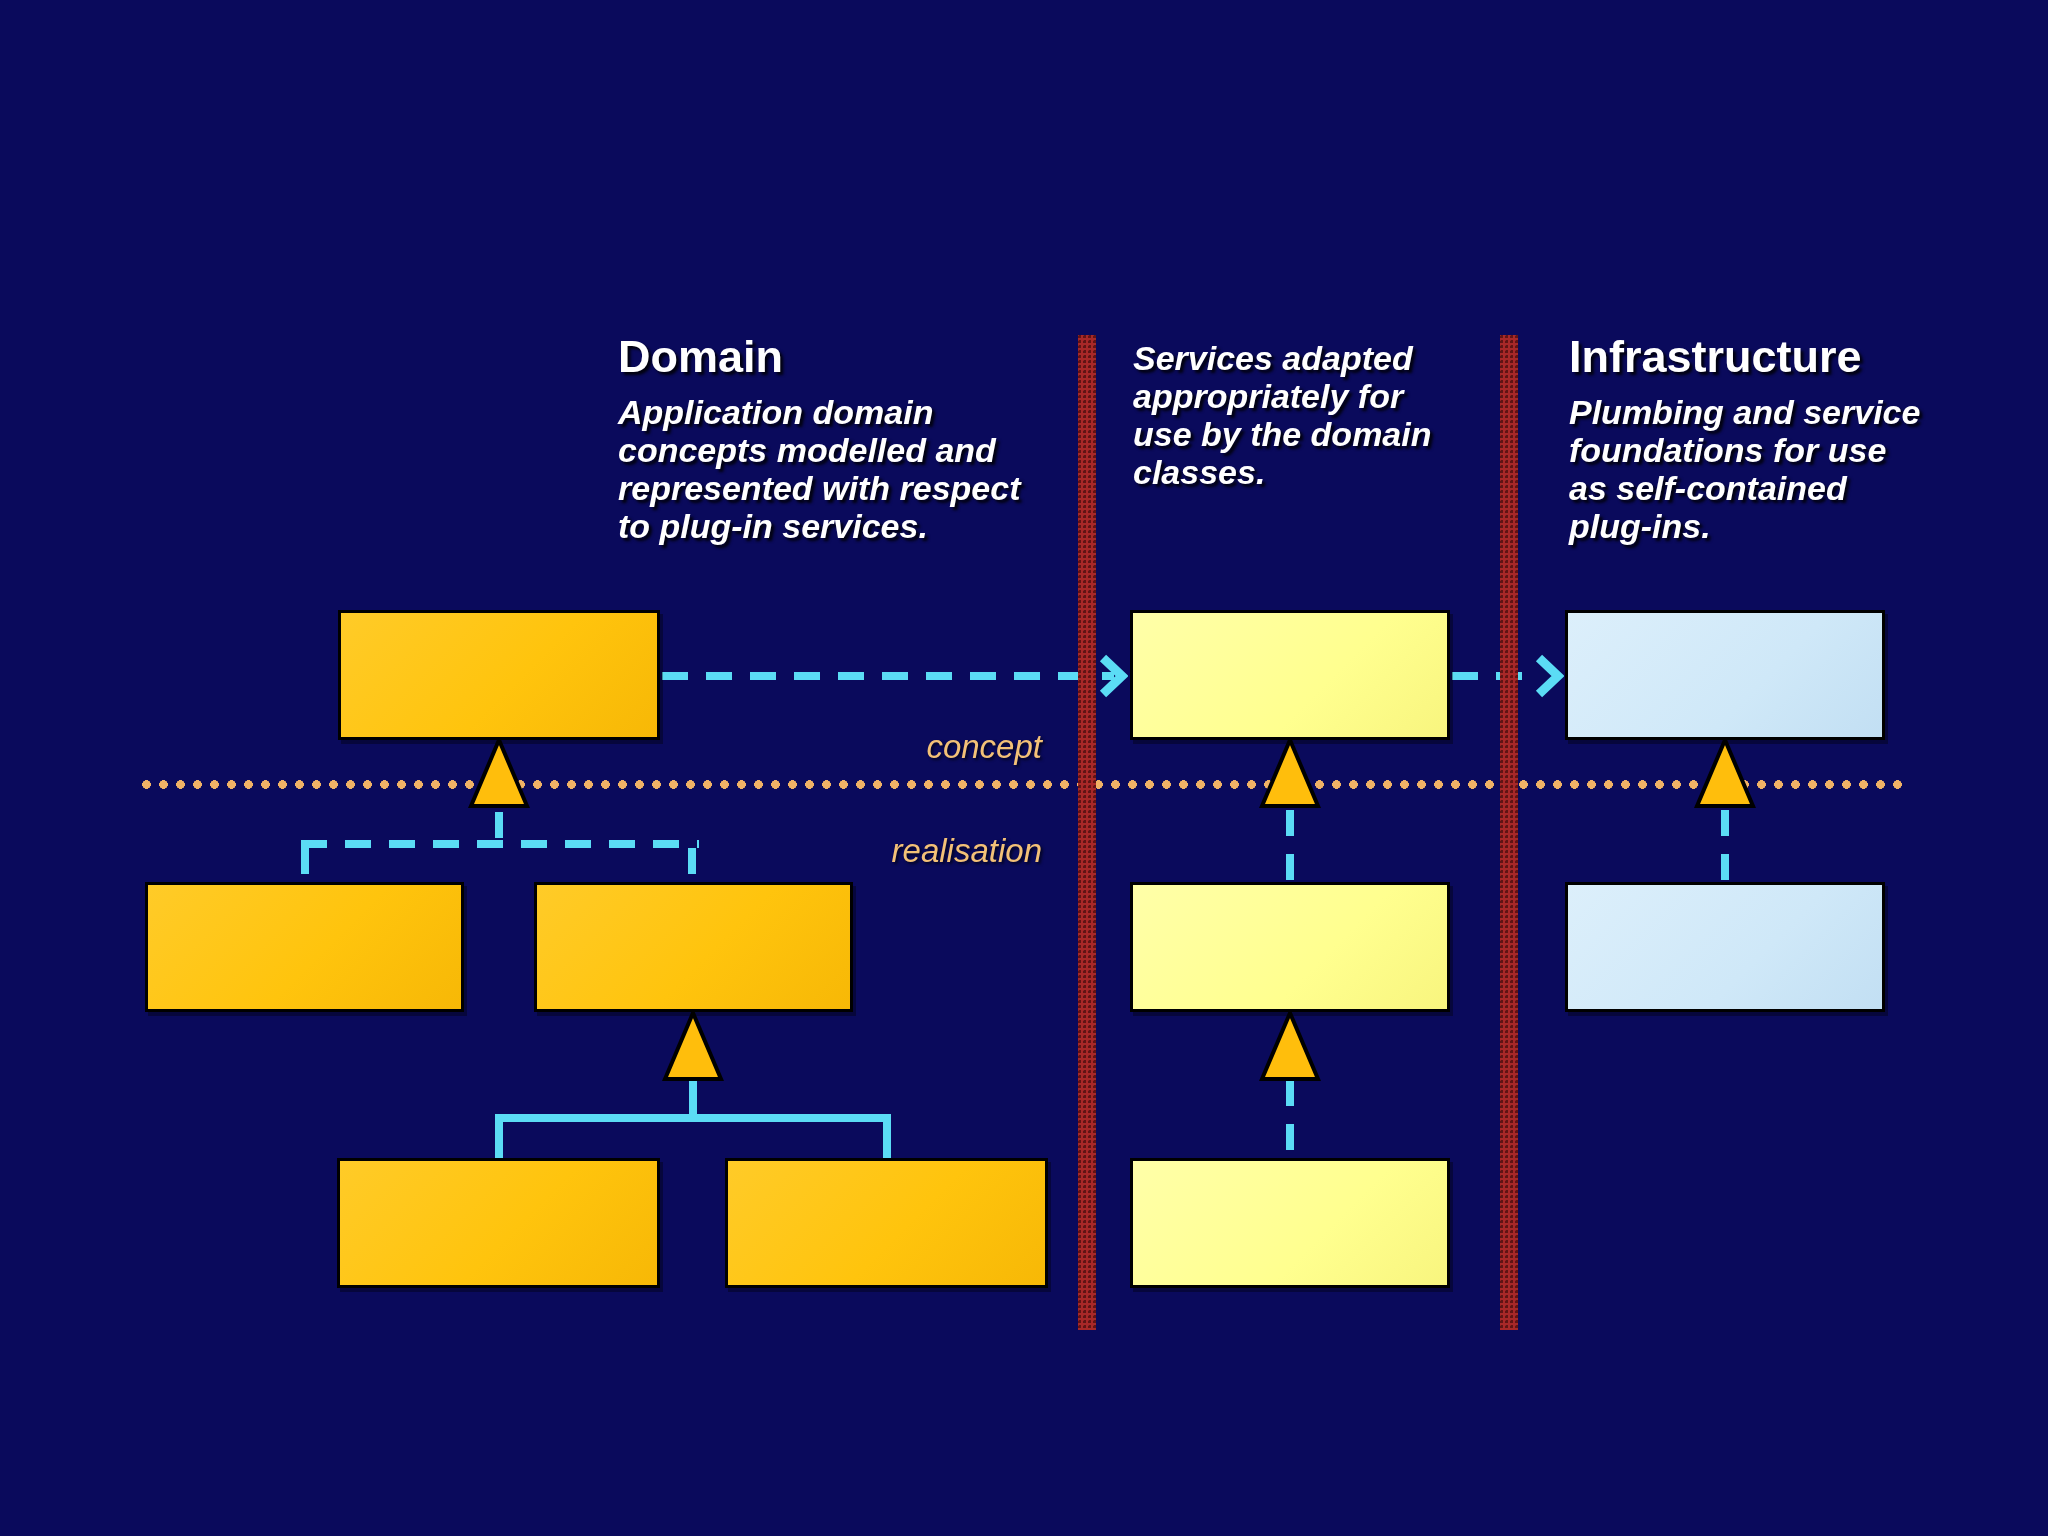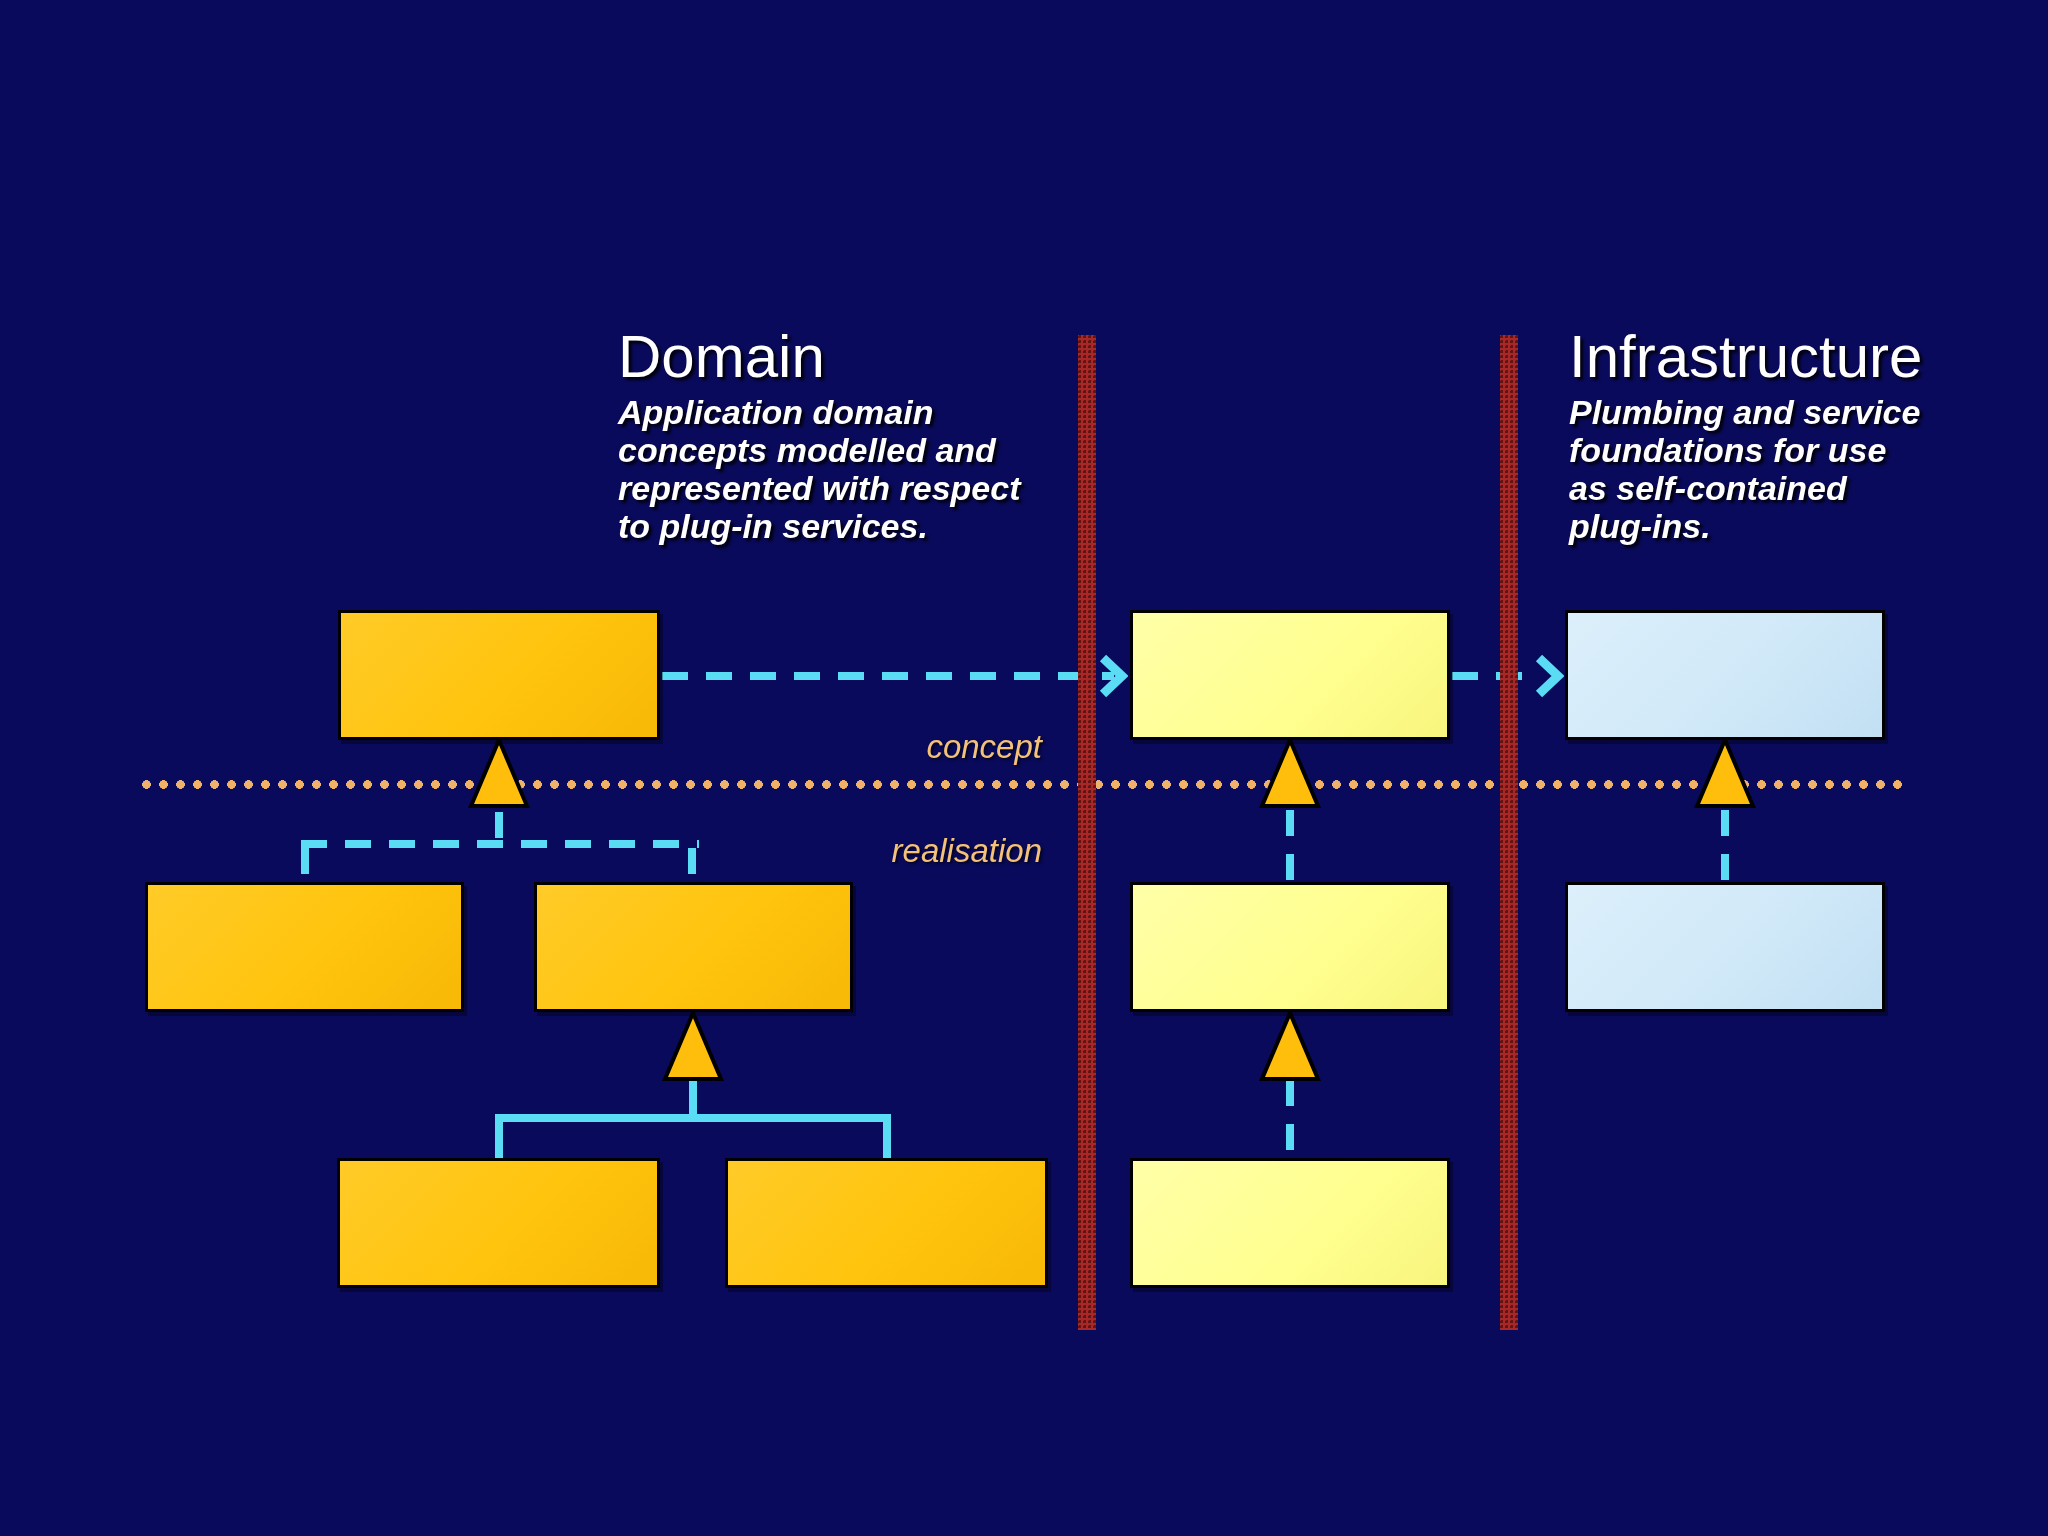--- a/index.html
+++ b/index.html
@@ -4,21 +4,21 @@
 <style>
   html,body{margin:0;padding:0;background:#000;}
   #stage{
     position:relative;width:2048px;height:1536px;overflow:hidden;
     background:#0A0A5C;
     font-family:"Liberation Sans",sans-serif;
   }
   
   .col-header{position:absolute;width:500px;color:#fff;}
   .col-title{
-    font-size:60px;font-weight:400;line-height:54px;
+    font-size:45px;font-weight:700;line-height:54px;
     text-shadow:3px 3px 3px rgba(0,0,5,.9);
   }
   .col-desc{
     margin-top:9px;font-size:34px;font-weight:700;font-style:italic;
     line-height:38px;white-space:pre-line;
     text-shadow:3px 3px 3px rgba(0,0,5,.9);
   }
   
   .box{
     position:absolute;border:3px solid #000;box-sizing:border-box;
@@ -121,20 +121,24 @@
   <div class="axis-label" style="left:782px;top:826px;margin-top:6px;">realisation</div>
 
   <div class="col-header" style="left:618px;top:330px;">
     <div class="col-title">Domain</div>
     <div class="col-desc">Application domain
 concepts modelled and
 represented with respect
 to plug-in services.</div>
   </div>
   <div class="col-header" style="left:1133px;top:330px;">
+    <div class="col-desc">Services adapted
+appropriately for
+use by the domain
+classes.</div>
   </div>
   <div class="col-header" style="left:1569px;top:330px;">
     <div class="col-title">Infrastructure</div>
     <div class="col-desc">Plumbing and service
 foundations for use
 as self-contained
 plug-ins.</div>
   </div>
 
 </div>

